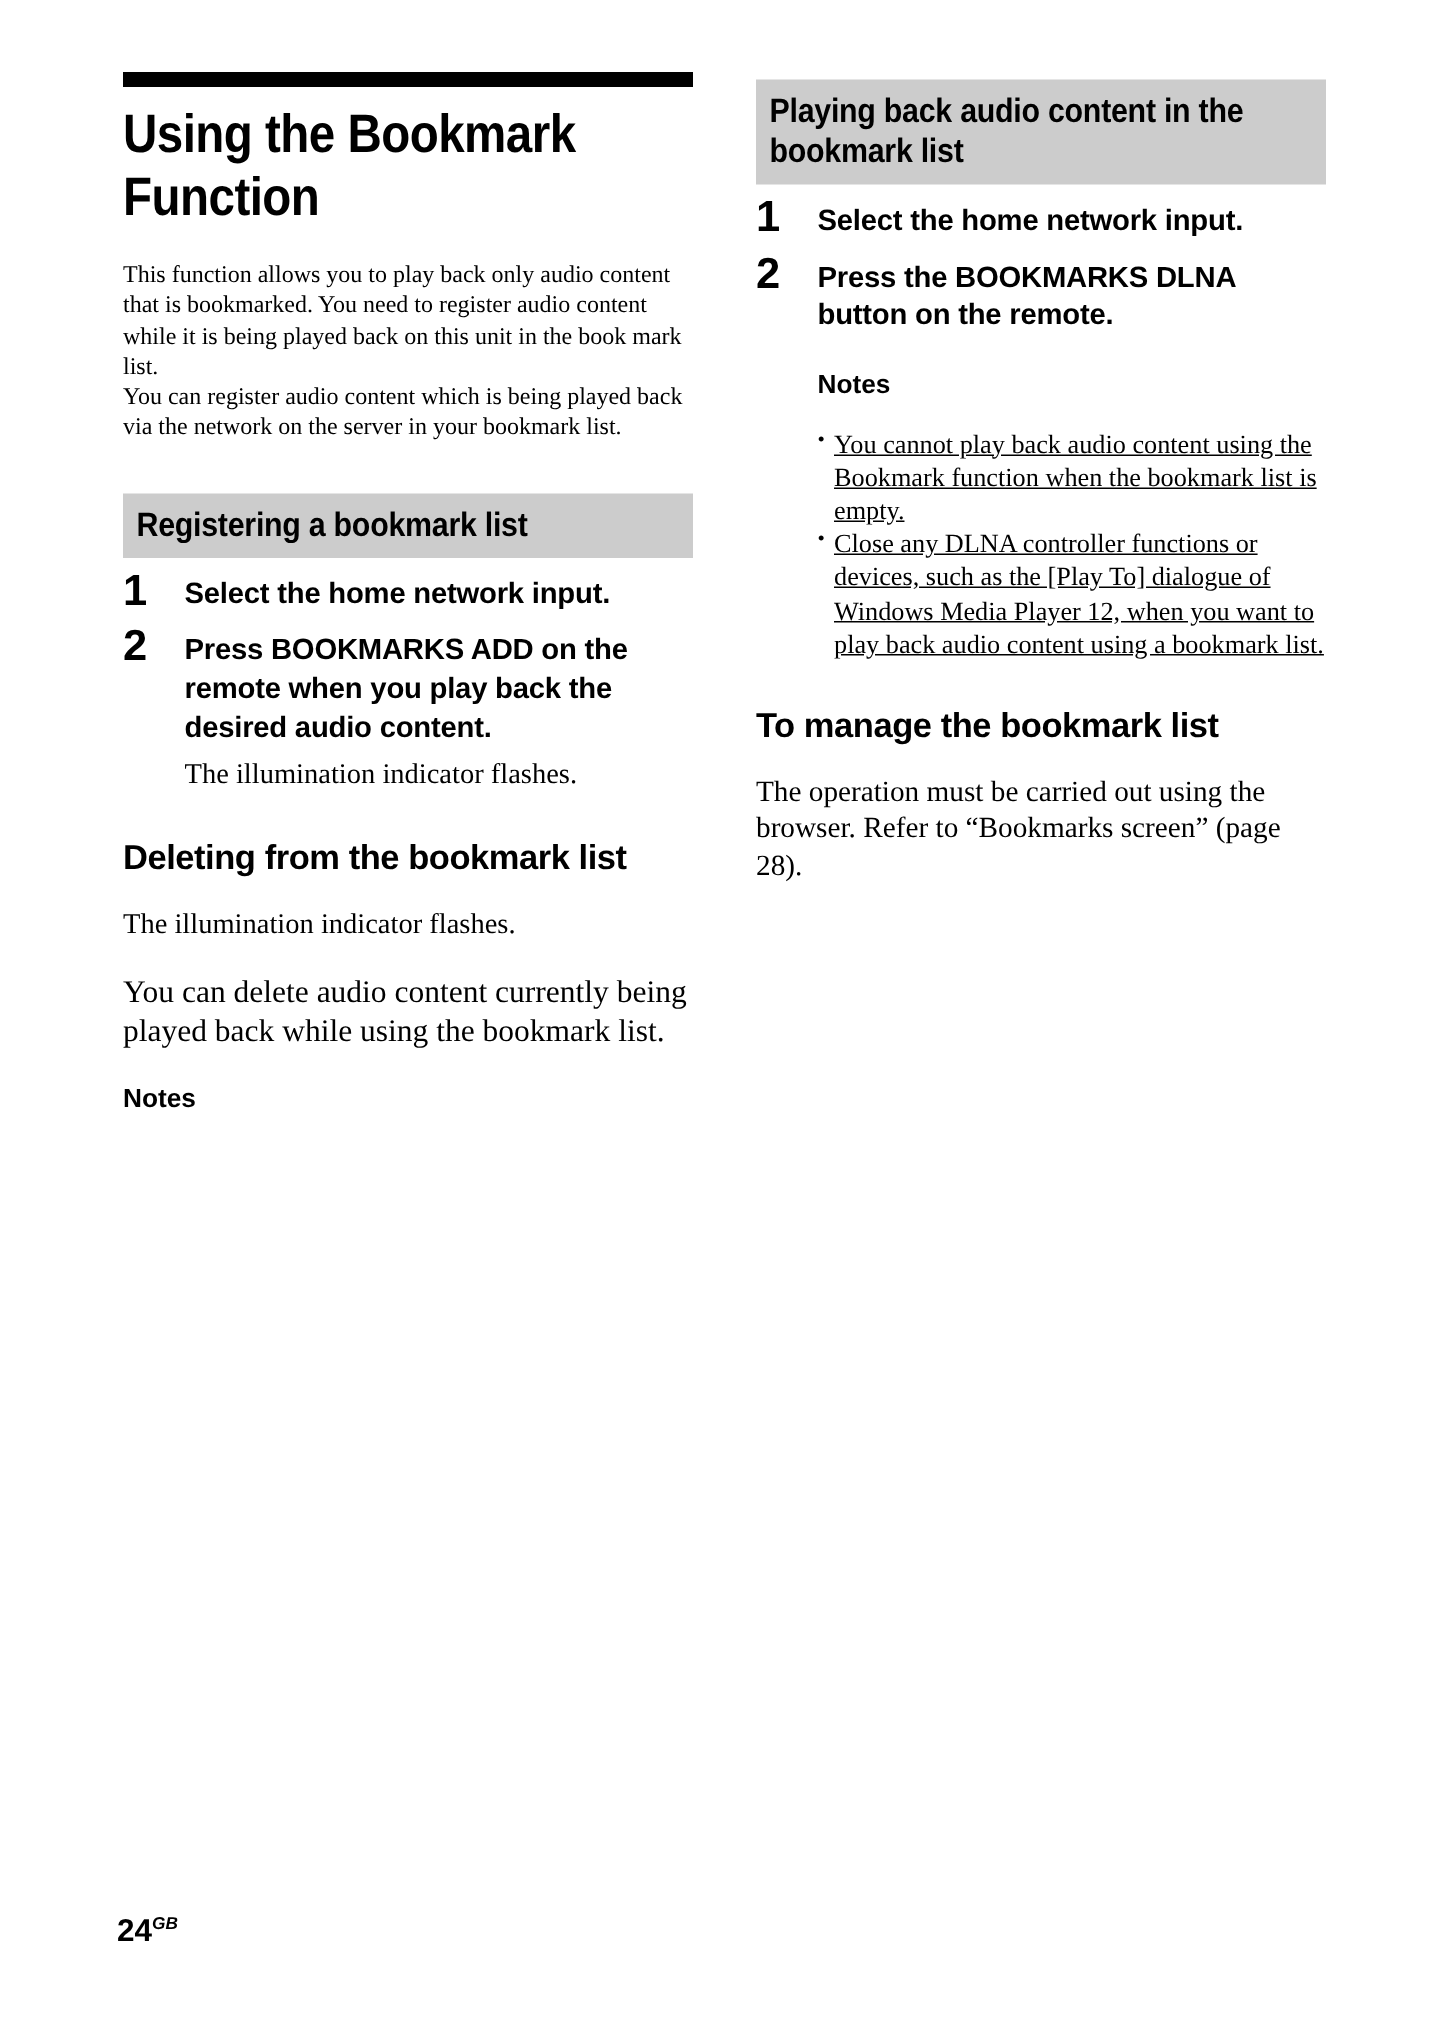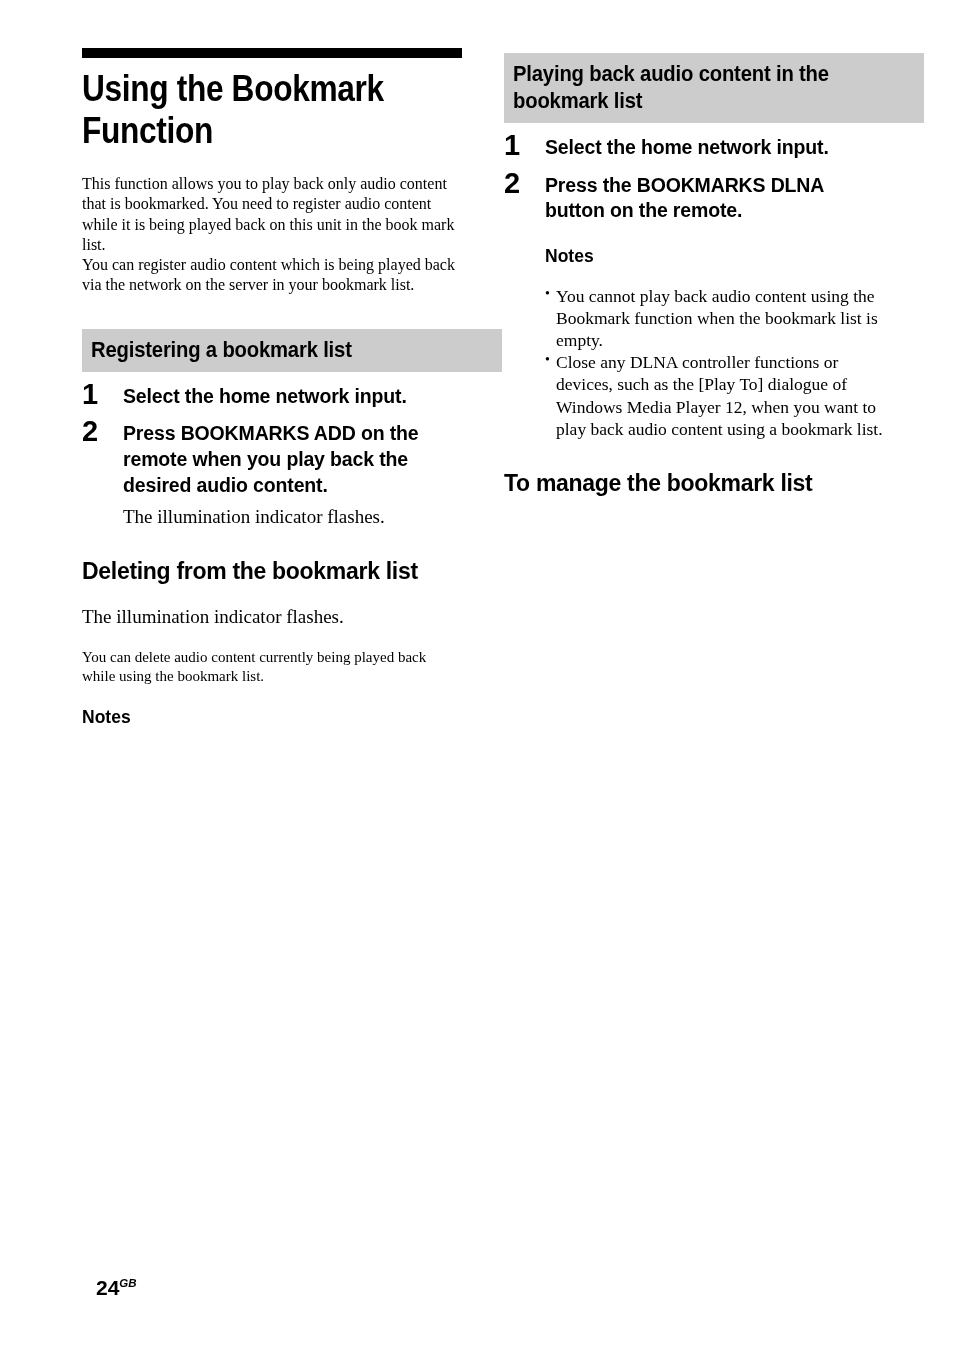--- a/index.html
+++ b/index.html
@@ -54,21 +54,21 @@
     font-size: 16px;
     line-height: 1.26;
     margin-top: 22px;
     width: 380px;
   }
   .intro p { margin: 0; }
 
   
   .gray-head {
     background: #cccccc;
-    width: 420px;
+    width: 380px;
     box-sizing: border-box;
     padding: 7px 9px 8px 9px;
     margin-top: 34px;
   }
   .gray-head-text {
     font-family: "Liberation Sans", "DejaVu Sans", sans-serif;
     font-weight: bold;
     font-size: 22.5px;
     line-height: 1.22;
     letter-spacing: -0.2px;
@@ -140,30 +140,31 @@
 
   
   .small-head {
     font-family: "Liberation Sans", "DejaVu Sans", sans-serif;
     font-weight: bold;
     font-size: 17.5px;
     line-height: 1.2;
     margin-top: 22px;
   }
   .small-body {
-    font-size: 15px;
+    font-size: 21px;
     line-height: 1.24;
     margin-top: 2px;
     width: 380px;
   }
   ul.bullets {
     list-style: none;
     margin: 2px 0 0 0;
     padding: 0;
     width: 380px;
+    text-decoration: underline;
   }
   ul.bullets li {
     position: relative;
     padding-left: 11px;
     font-size: 17.5px;
     line-height: 1.27;
   }
   ul.bullets li::before {
     content: "\2022";
     position: absolute;
@@ -174,21 +175,21 @@
 
   
   .indent-group { margin-left: 41px; width: 339px; }
   .indent-group .small-body,
   .indent-group ul.bullets,
   .indent-group ul.bullets li { width: 339px; }
 
   
   .footer {
     position: absolute;
-    left: 96px;
+    left: 78px;
     top: 1277px;
     font-family: "Liberation Sans", "DejaVu Sans", sans-serif;
     font-weight: bold;
     font-size: 21px;
     line-height: 1;
   }
   .footer sup {
     font-size: 11.5px;
     font-style: italic;
     font-weight: bold;
@@ -255,20 +256,21 @@
 
     <div class="indent-group">
       <h3 class="small-head">Notes</h3>
       <ul class="bullets">
         <li>You cannot play back audio content using the Bookmark function when the bookmark list is empty.</li>
         <li>Close any DLNA controller functions or devices, such as the [Play To] dialogue of Windows Media Player 12, when you want to play back audio content using a bookmark list.</li>
       </ul>
     </div>
 
     <h2 class="sub-head">To manage the bookmark list</h2>
+    <p class="serif-body gap" style="font-size:19.5px;">The operation must be carried out using the browser. Refer to “Bookmarks screen” (page 28).</p>
 
   </div>
 
   <div class="footer">
     <span>24</span><sup>GB</sup>
   </div>
 
 </div>
 
 </body></html>

